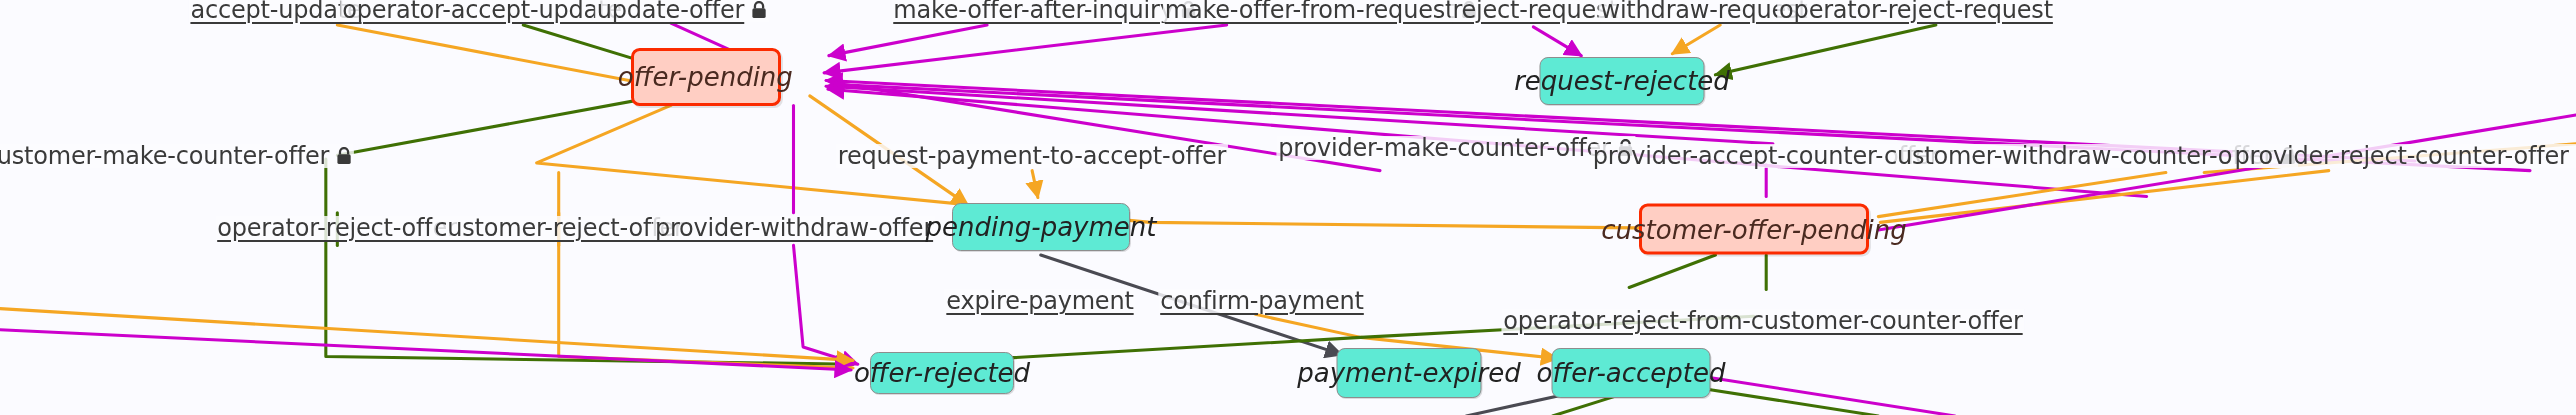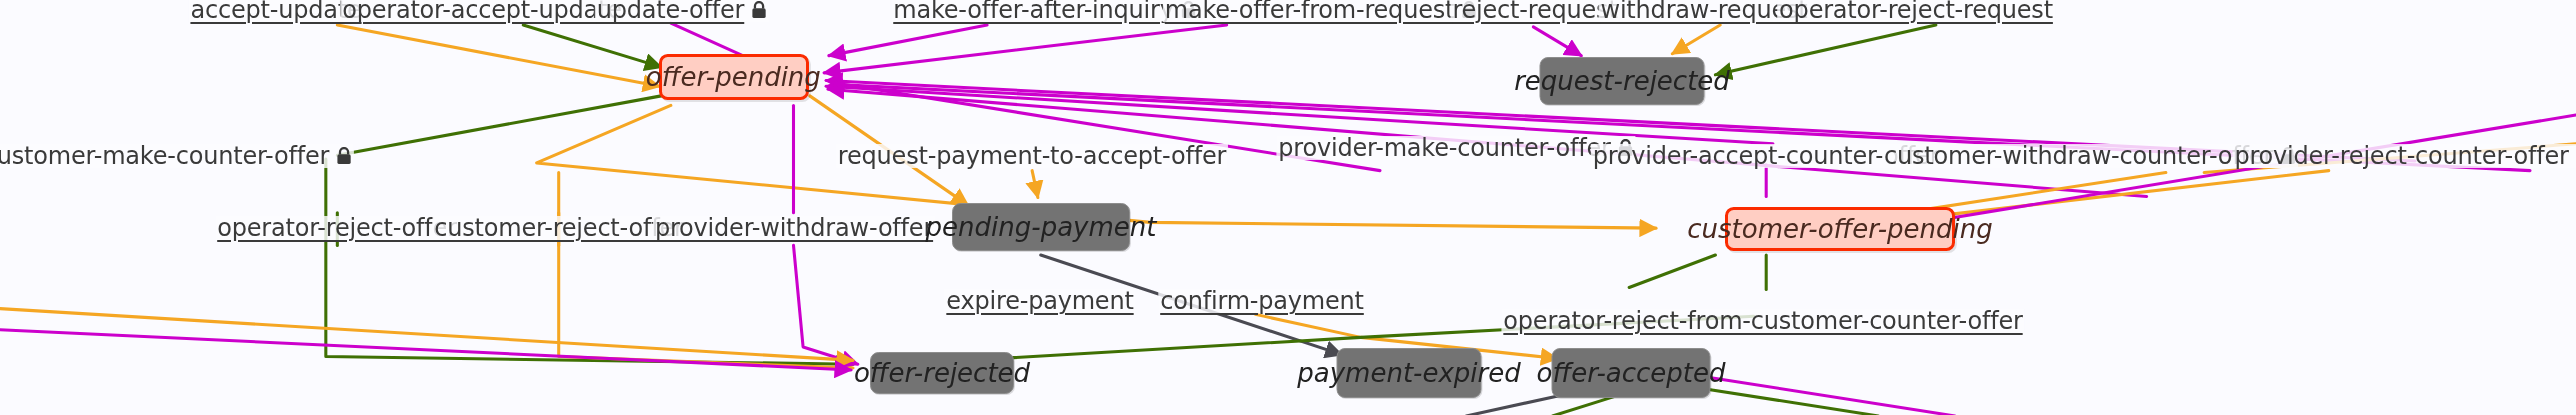--- a/index.html
+++ b/index.html
@@ -40,21 +40,21 @@
   
   .node{
     position:absolute;
     transform:translate(-50%,-50%);
     box-sizing:border-box;
     display:flex;align-items:center;justify-content:center;
     font-style:italic;
     font-size:26px;
     white-space:nowrap;
     border-radius:8.6px;
-    background:#737373;
+    background:#5eead4;
     border:1.5px solid #8d8d8d;
     color:#222;
     box-shadow:1px 1px 0 rgba(0,0,0,.13);
     padding:0 15.3px;
   }
   .node.active{
     background:#ffcec3;
     border:3.8px solid #fb2b00;
     color:#4a2a20;
     box-shadow:1.9px 1.9px 0 rgba(0,0,0,.10);
@@ -179,33 +179,33 @@
     <div class="tlabel" style="left:337px;top:228px;text-decoration:underline;"><span>operator-reject-offer</span></div>
     <div class="tlabel" style="left:559px;top:228px;"><span>customer-reject-offer</span></div>
     <div class="tlabel" style="left:794px;top:228px;"><span>provider-withdraw-offer</span></div>
 
     <div class="tlabel" style="left:1040px;top:301px;"><span>expire-payment</span></div>
     <div class="tlabel" style="left:1262px;top:301px;text-align:right;"><span>confirm-payment</span></div>
     <div class="tlabel" style="left:1763px;top:301px;margin-top:20px;"><span>operator-reject-from-customer-counter-offer</span></div>
   </div>
 
   <div>
-    <div class="node active" style="left:734px;top:77px;width:150px;height:46px;padding-left:14px;">
+    <div class="node active" style="left:706px;top:77px;width:150px;height:58px;padding-left:14px;">
       <span>offer-pending</span>
     </div>
 
     <div class="node" style="left:1622px;top:81px;width:165px;height:48px;">
       <span>request-rejected</span>
     </div>
 
     <div class="node" style="left:1041px;top:227px;width:178px;height:48px;">
       <span>pending-payment</span>
     </div>
 
-    <div class="node active" style="left:1840px;top:229px;width:230px;height:44px;">
+    <div class="node active" style="left:1754px;top:229px;width:230px;height:51px;">
       <span>customer-offer-pending</span>
     </div>
 
     <div class="node" style="left:942px;top:373px;width:144px;height:42px;">
       <span>offer-rejected</span>
     </div>
 
     <div class="node" style="left:1409px;top:373px;width:145px;height:50px;">
       <span>payment-expired</span>
     </div>

